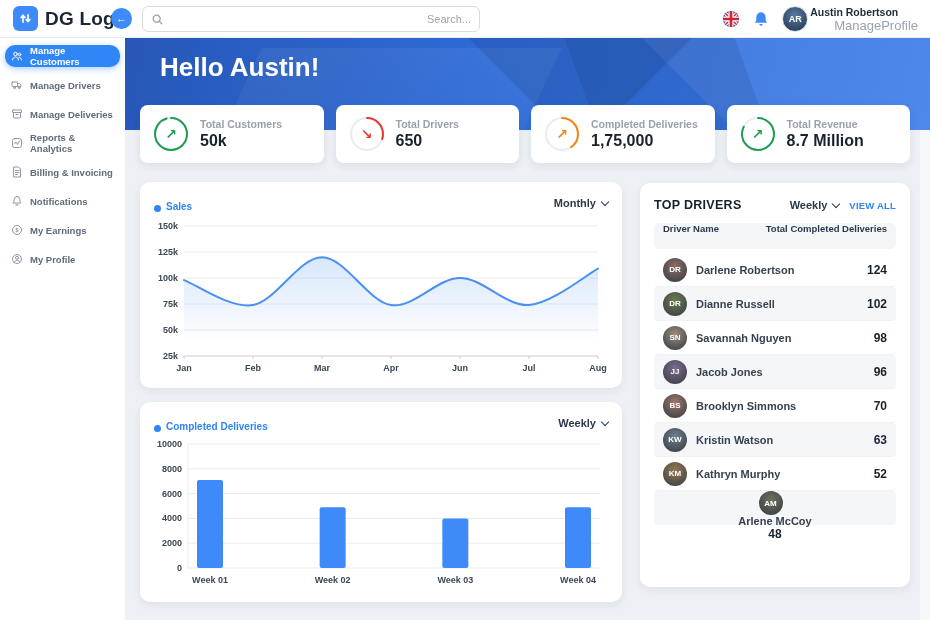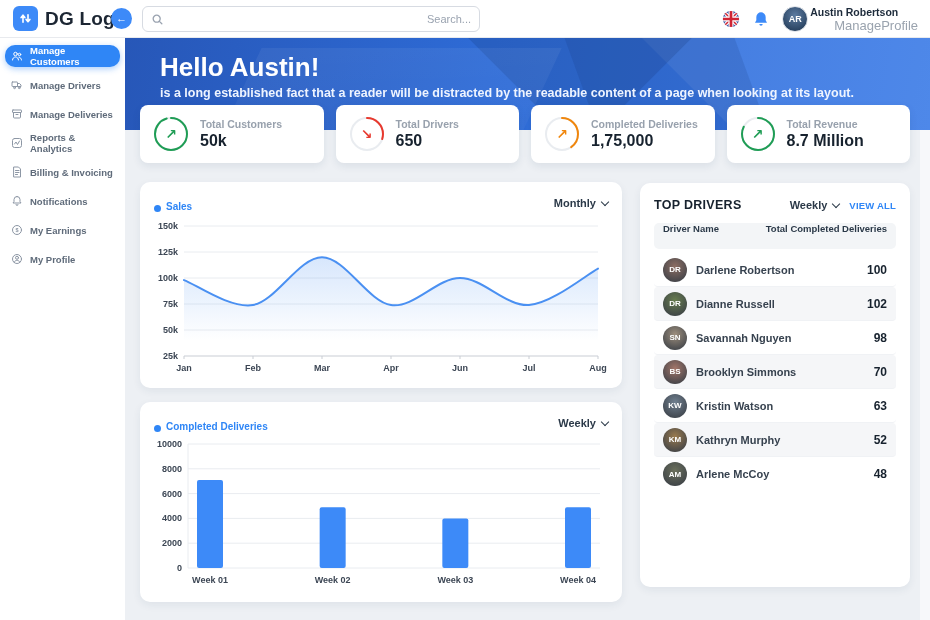--- a/index.html
+++ b/index.html
@@ -60,21 +60,21 @@
   .chart-svg { display:block; margin-top:4px; overflow:visible; }
   .tick { font-size:9px; font-weight:700; fill:#3c4654; font-family:"Liberation Sans", sans-serif; }
 
   .drv-head { display:flex; justify-content:space-between; align-items:center; height:20px; margin-bottom:8px; }
   .drv-title { font-size:12.5px; font-weight:800; color:#17222e; letter-spacing:.3px; }
   .drv-right { display:flex; align-items:center; gap:10px; }
   .viewall { font-size:9.5px; font-weight:800; color:#2f86f6; cursor:pointer; letter-spacing:.2px; }
   .tbl-head { display:flex; justify-content:space-between; align-items:flex-start; background:#f3f5f7; border-radius:5px; padding:0 9px; height:26px; font-size:9.5px; font-weight:700; color:#2b3948; margin-bottom:4px; }
   .drv-row { display:flex; align-items:center; height:34px; padding:0 9px; border-radius:4px; border-bottom:1px solid #f0f2f5; }
   .drv-row:nth-child(even) { background:#f5f6f8; }
-  .drv-row:last-child { border-bottom:none; }
+  .drv-row:last-child { border-bottom:none;flex-direction:column; }
   .avatar { width:24px; height:24px; border-radius:50%; margin-right:9px; flex:none; display:flex; align-items:center; justify-content:center; font-size:8px; font-weight:700; color:#fff; }
   .drv-name { flex:1; font-size:11px; color:#37424f; font-weight:600; }
   .drv-val { font-size:12px; font-weight:800; color:#17222e; }
 
   .scroll-rail { position:absolute; right:0; top:92px; width:10px; height:490px; background:#f7f8fa; }
 </style>
 </head>
 <body>
 
 <div class="app">
@@ -216,21 +216,20 @@
   </aside>
 
   <main class="content">
 
     <section class="hero">
       <div class="hs a"></div>
       <div class="hs b"></div>
       <div class="hs c"></div>
       <div class="hs d"></div>
       <h1 class="hero-title">Hello Austin!</h1>
-      <p class="hero-sub">is a long established fact that a reader will be distracted by the readable content of a page when looking at its layout.</p>
     </section>
 
     <div class="stats-row" id="statsRow">
         <div class="stat-card">
           <span class="ring"><svg width="38" height="38" viewBox="0 0 38 38">
               <circle cx="19" cy="19" r="16" fill="none" stroke="#e9ecf0" stroke-width="2"></circle>
               <circle cx="19" cy="19" r="16" fill="none" stroke="#1f9d55" stroke-width="2" stroke-linecap="round" stroke-dasharray="95.50441666912971 100.53096491487338" transform="rotate(-90 19 19)"></circle>
             </svg><span class="arrow" style="color: rgb(31, 157, 85);">↗</span></span>
           <span>
             <div class="stat-label">Total Customers</div>
@@ -366,33 +365,38 @@
         </span>
       </div>
       <div class="tbl-head">
         <span>Driver Name</span>
         <span>Total Completed Deliveries</span>
       </div>
       <div id="driversRows">
           <div class="drv-row">
             <span class="avatar" style="background: radial-gradient(circle at 50% 35%, rgb(141, 110, 99), rgb(58, 63, 70) 90%);">DR</span>
             <span class="drv-name">Darlene Robertson</span>
-            <span class="drv-val">100</span>
+            <span class="drv-val">124</span>
           </div>
           <div class="drv-row">
             <span class="avatar" style="background: radial-gradient(circle at 50% 35%, rgb(104, 125, 79), rgb(58, 63, 70) 90%);">DR</span>
             <span class="drv-name">Dianne Russell</span>
             <span class="drv-val">102</span>
           </div>
           <div class="drv-row">
             <span class="avatar" style="background: radial-gradient(circle at 50% 35%, rgb(158, 143, 125), rgb(58, 63, 70) 90%);">SN</span>
             <span class="drv-name">Savannah Nguyen</span>
             <span class="drv-val">98</span>
           </div>
           <div class="drv-row">
+            <span class="avatar" style="background: radial-gradient(circle at 50% 35%, rgb(125, 107, 143), rgb(58, 63, 70) 90%);">JJ</span>
+            <span class="drv-name">Jacob Jones</span>
+            <span class="drv-val">96</span>
+          </div>
+          <div class="drv-row">
             <span class="avatar" style="background: radial-gradient(circle at 50% 35%, rgb(163, 118, 106), rgb(58, 63, 70) 90%);">BS</span>
             <span class="drv-name">Brooklyn Simmons</span>
             <span class="drv-val">70</span>
           </div>
           <div class="drv-row">
             <span class="avatar" style="background: radial-gradient(circle at 50% 35%, rgb(112, 128, 144), rgb(58, 63, 70) 90%);">KW</span>
             <span class="drv-name">Kristin Watson</span>
             <span class="drv-val">63</span>
           </div>
           <div class="drv-row">

